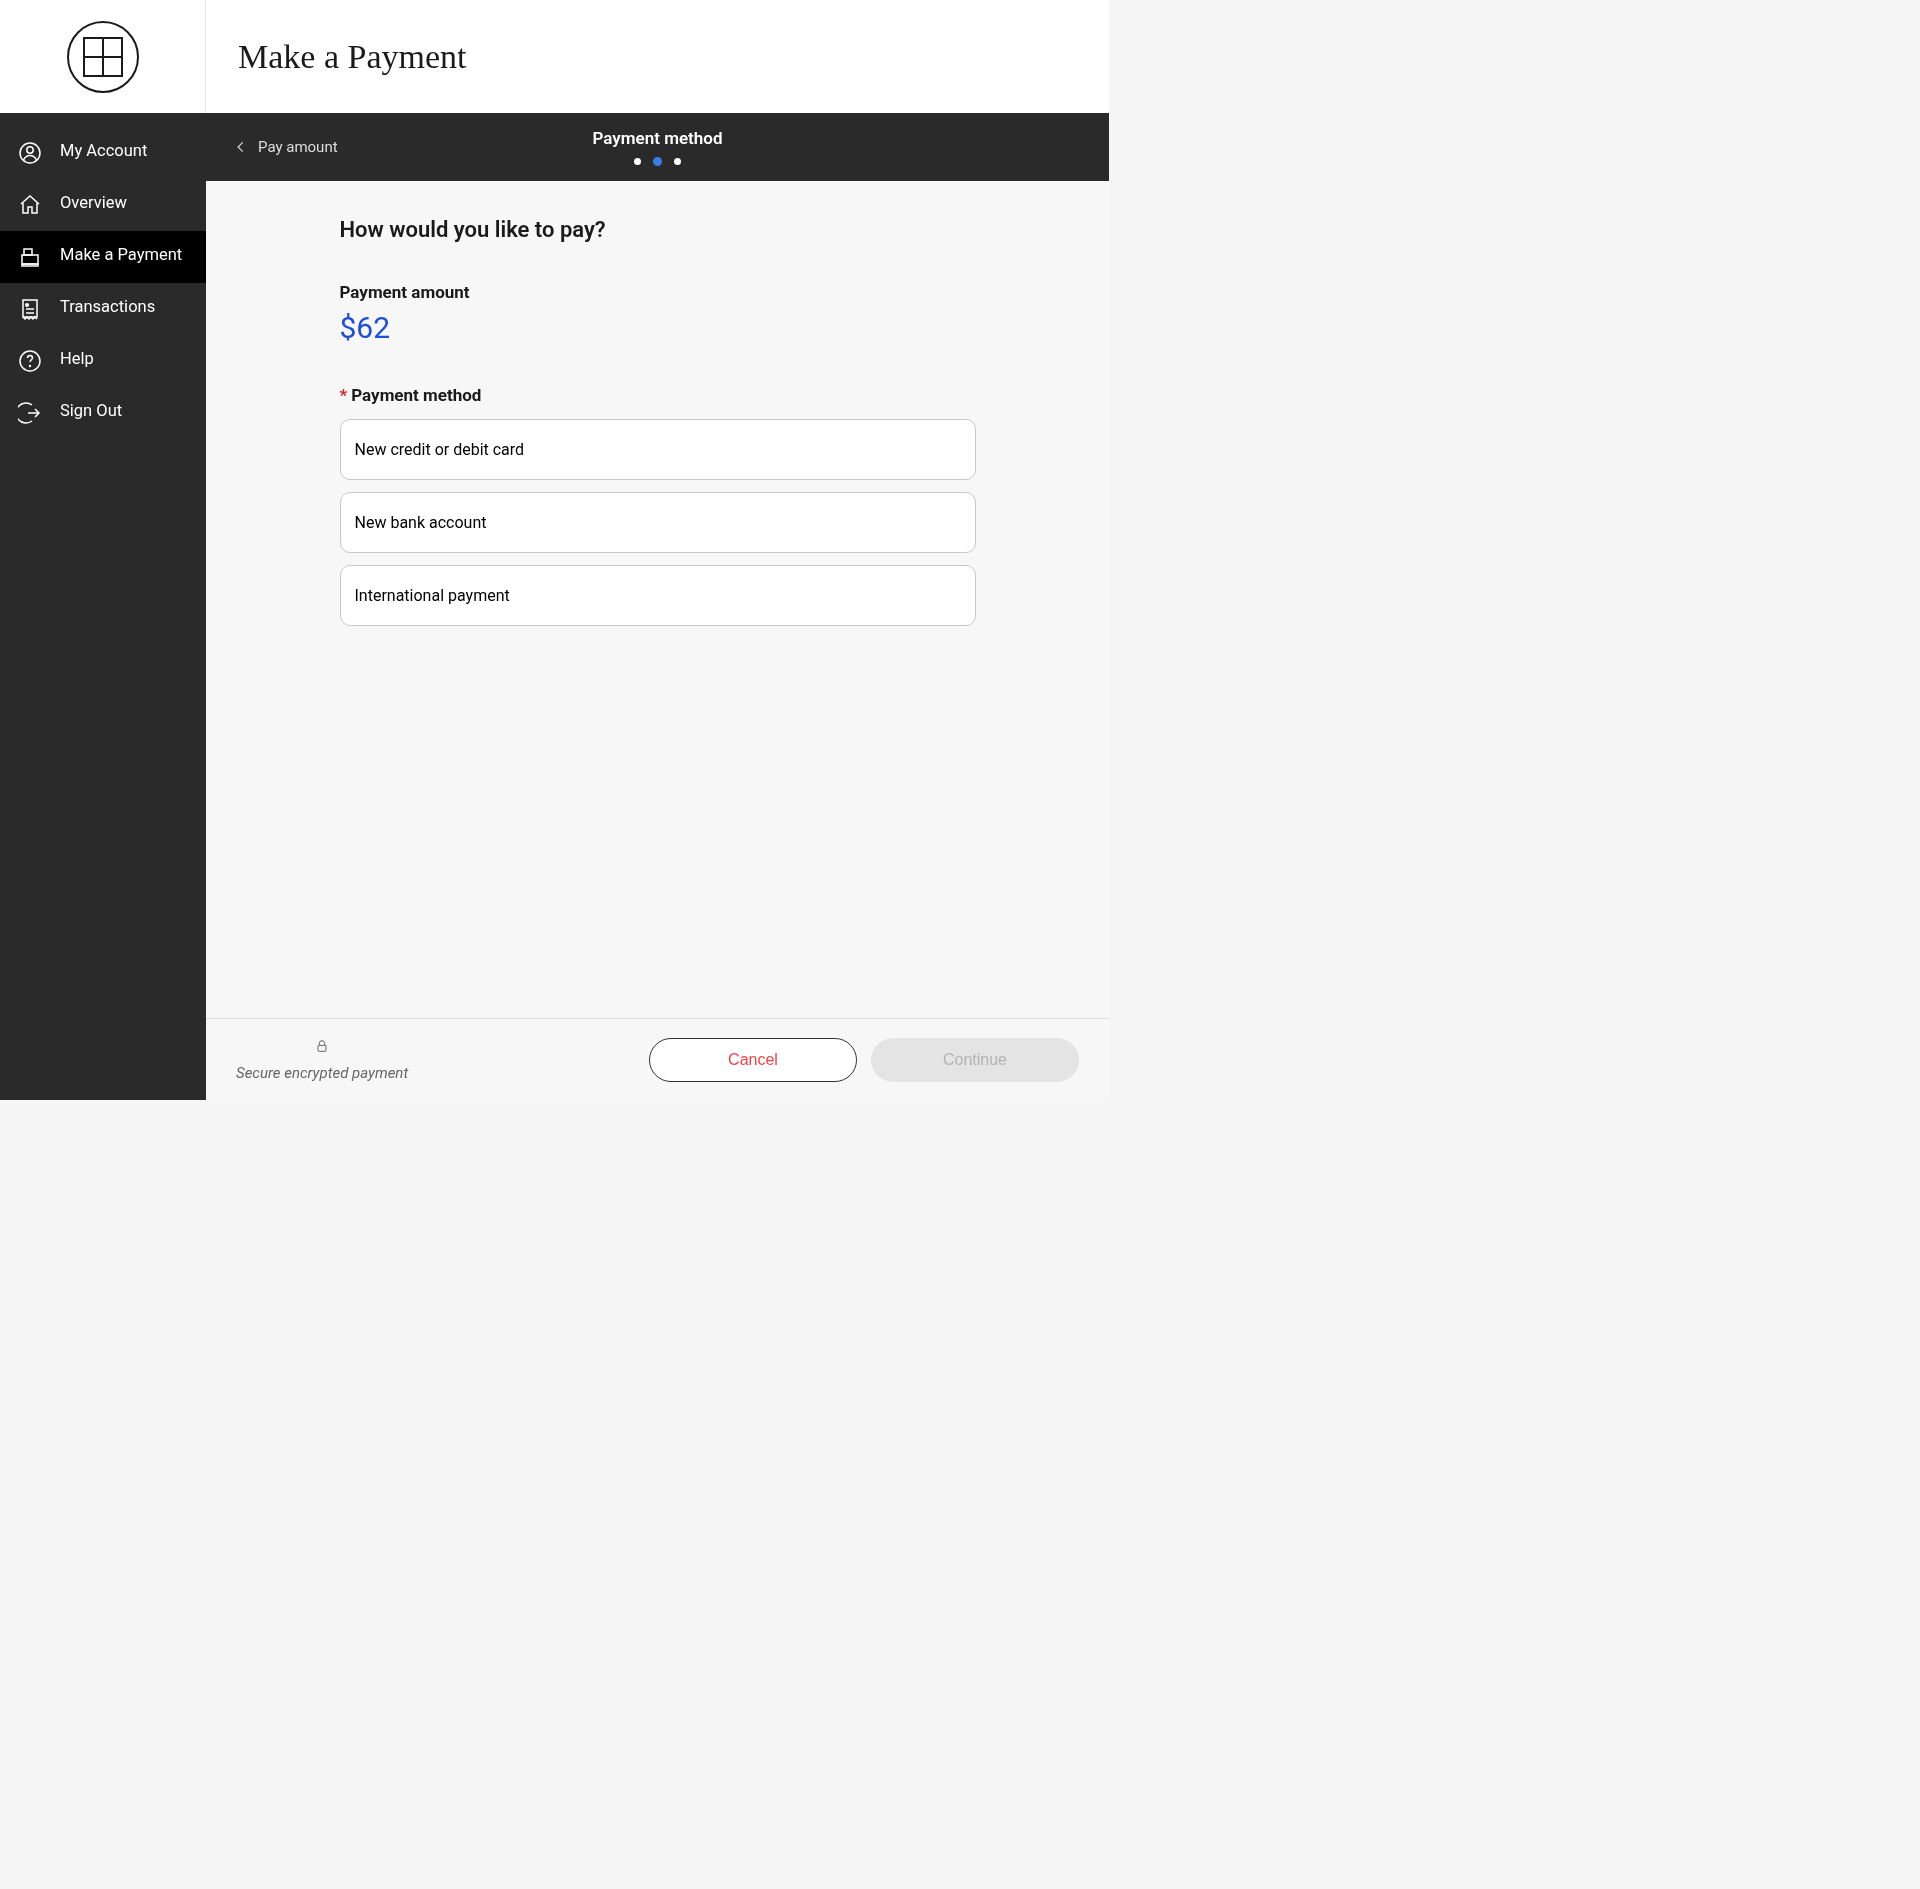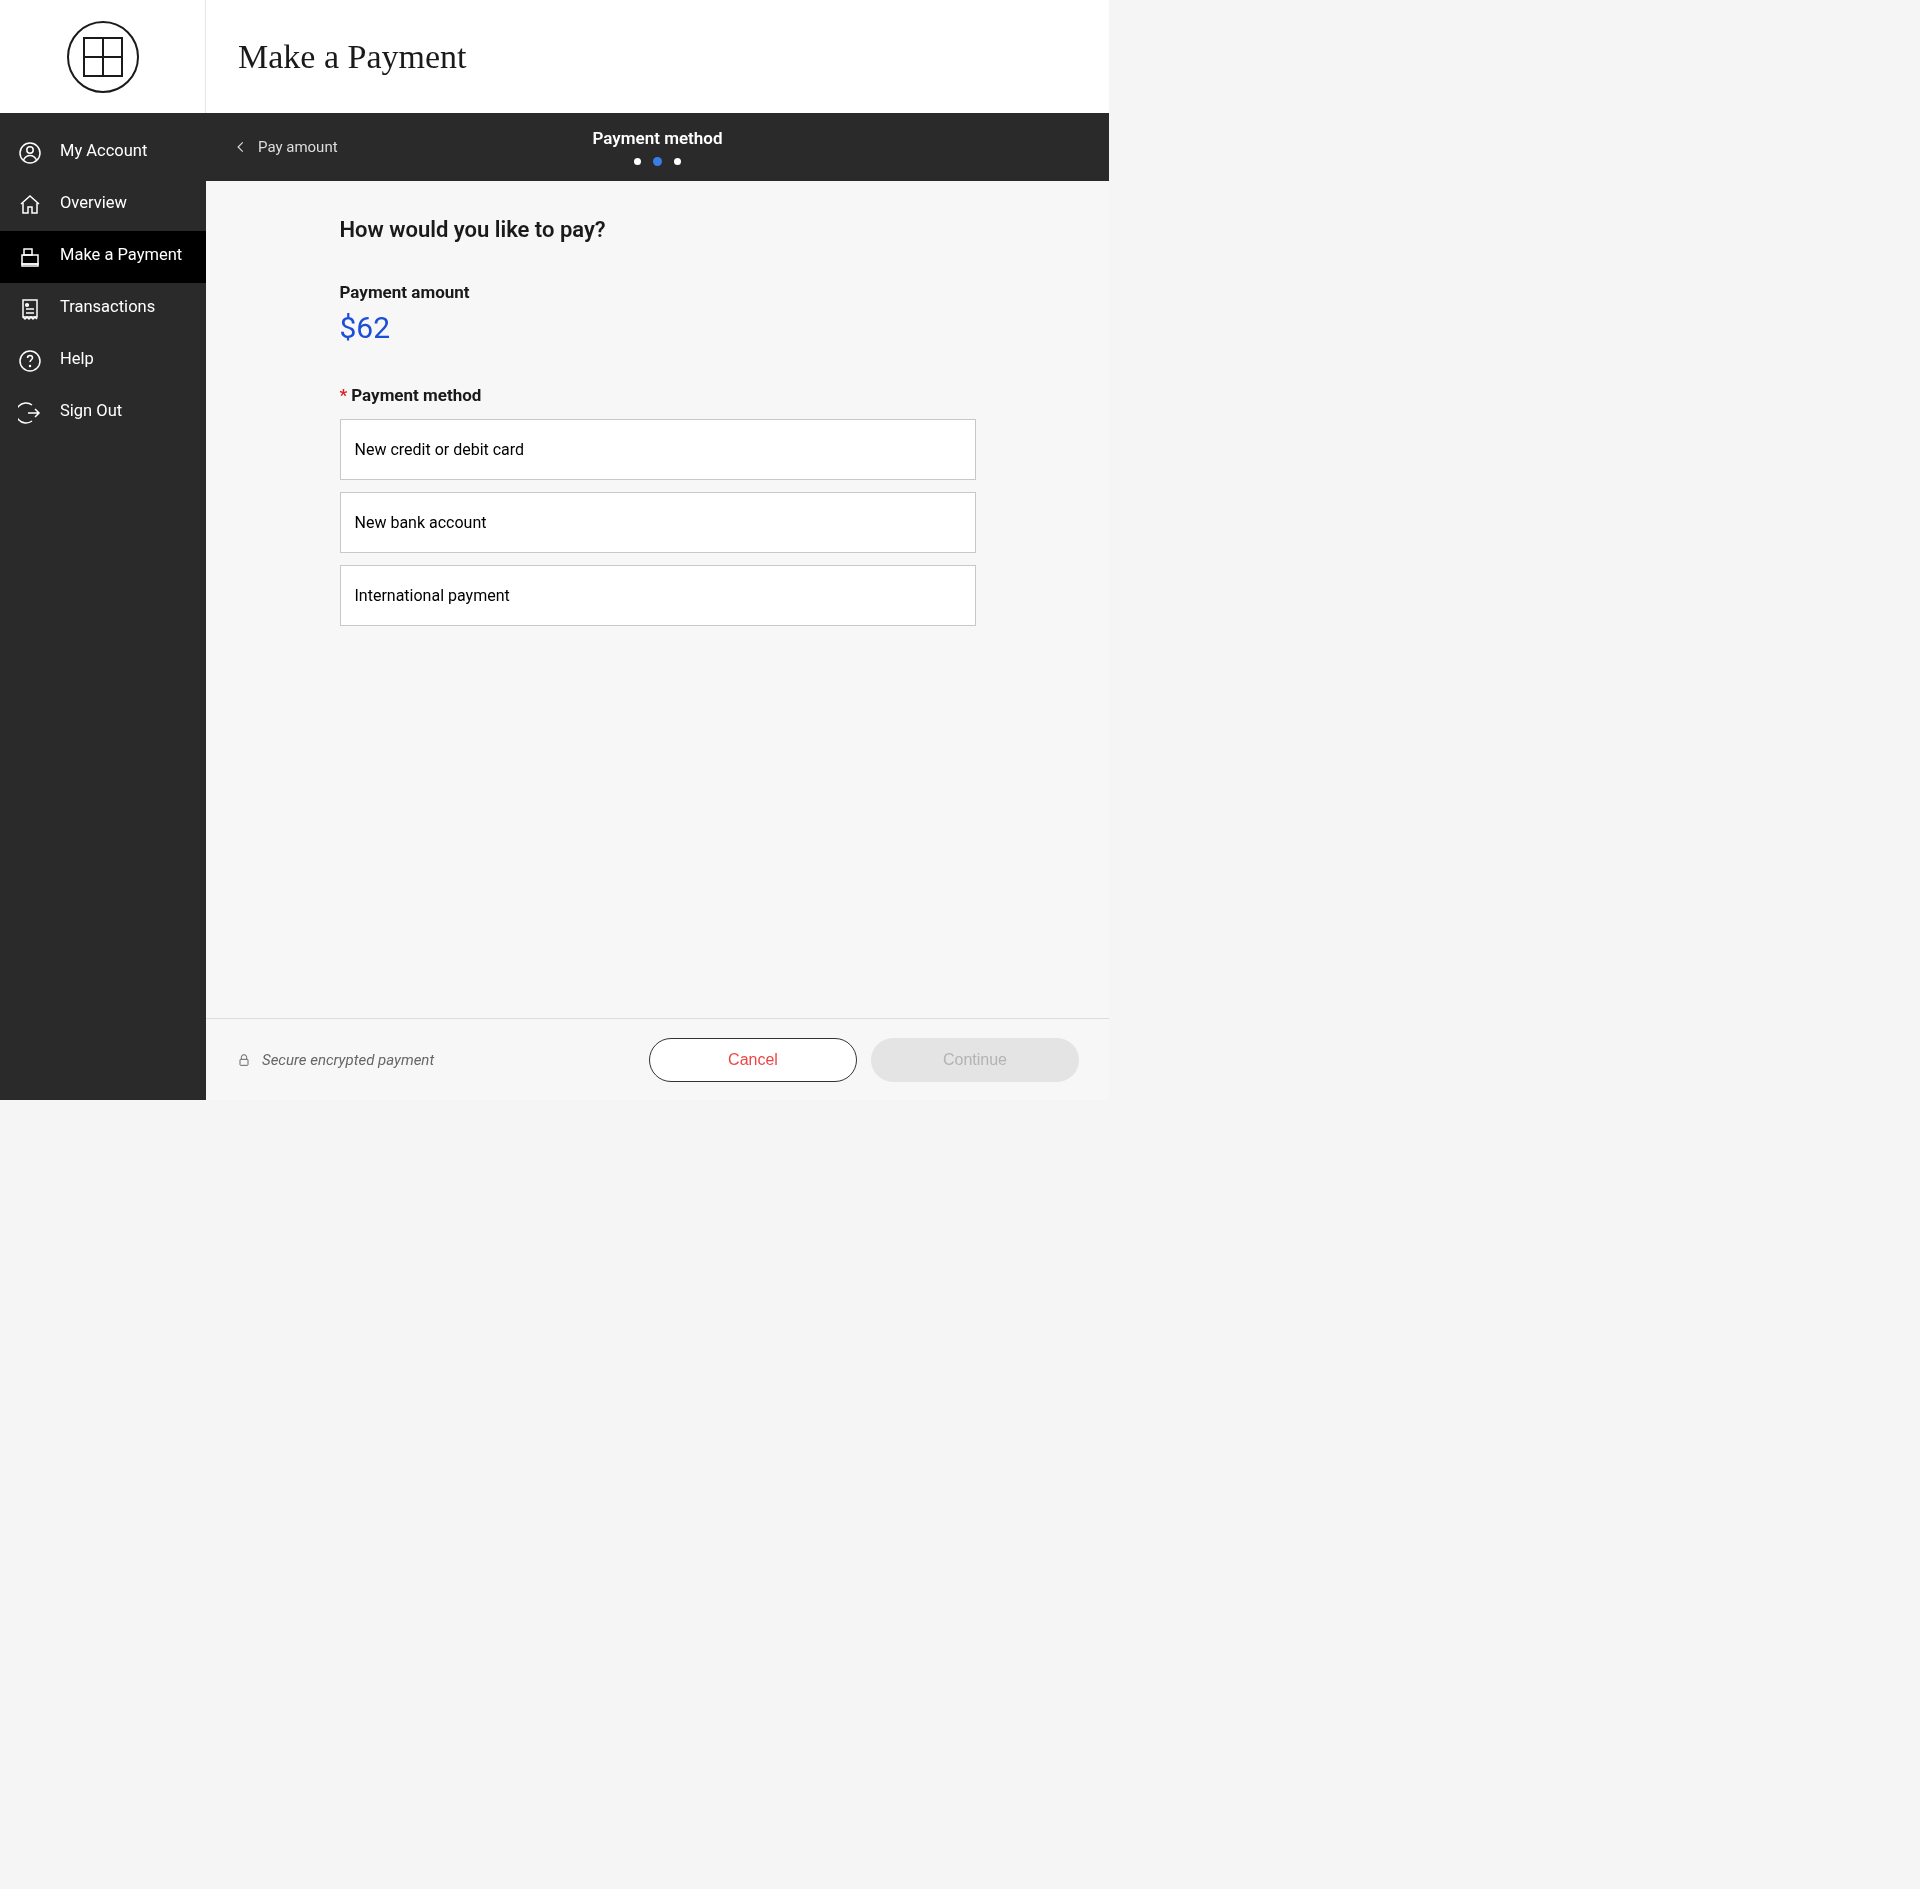--- a/index.html
+++ b/index.html
@@ -193,38 +193,39 @@
       font-weight: 700;
       margin-right: 4px;
     }
     .method-option {
       border: 1px solid #c8c8c8;
       background: #fff;
       padding: 20px 14px;
       margin-bottom: 12px;
       font-size: 16px;
       cursor: pointer;
-      border-radius: 0;
+      border-radius: 10px;
     }
     .footer {
       border-top: 1px solid #ddd;
       background: #f7f7f7;
       height: 82px;
       display: flex;
       align-items: center;
       padding: 0 30px;
       gap: 14px;
     }
     .secure-text {
       display: flex;
       align-items: center;
       gap: 10px;
       font-style: italic;
       color: #666;
       font-size: 15px;
+      flex-direction: column;
     }
     .secure-text svg {
       width: 16px;
       height: 16px;
       stroke: #666;
       fill: none;
       stroke-width: 1.5;
     }
     .footer-spacer {
       flex: 1;

